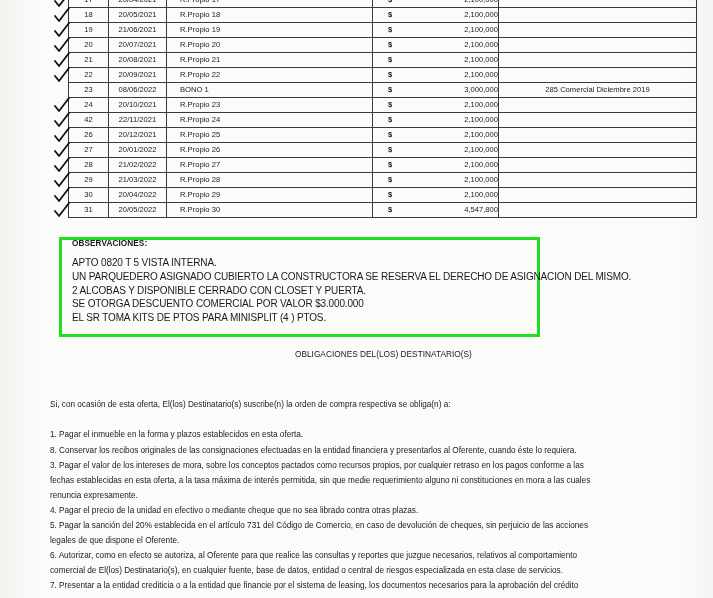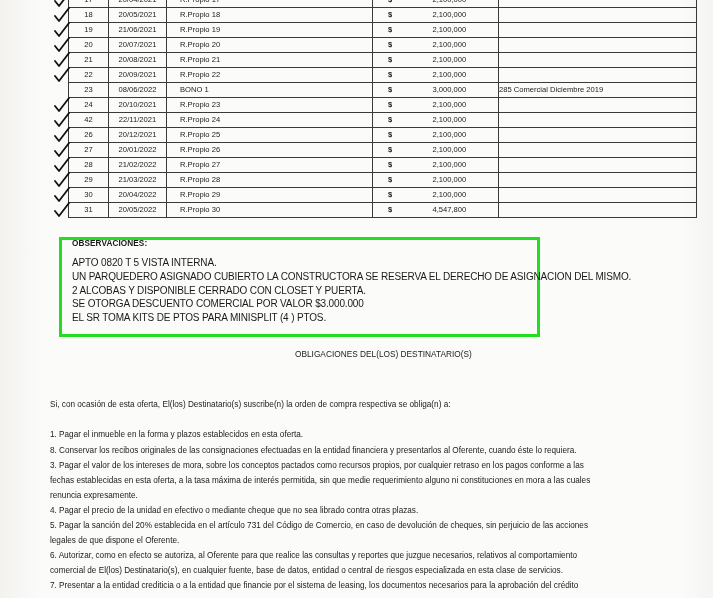--- a/index.html
+++ b/index.html
@@ -23,22 +23,22 @@
     .pay-table td {
       border: 1px solid #3a3a3a;
       height: 14px; padding: 0; line-height: 14px;
       white-space: nowrap;
     }
     .pay-table tr { height: 15px; }
     .c-num { width: 39px; text-align: center; }
     .c-date { width: 57px; text-align: center; }
     .c-concept { width: 206px; padding-left: 13px !important; box-sizing: border-box; }
     .c-dollar { width: 28px; border-right: none !important; text-align: left; padding-left: 15px !important; box-sizing: border-box; font-weight: bold; }
-    .c-amount { width: 98px; border-left: none !important; text-align: left; padding-left: 32px !important; box-sizing: border-box; }
-    .c-notes { width: 197px; }
+    .c-amount { width: 98px; border-left: none !important; text-align: right; padding-left: 32px !important; box-sizing: border-box; }
+    .c-notes { width: 197px; text-align: center; }
     .check {
       position: absolute; left: -16px; top: -1px; width: 18px; height: 16px;
       pointer-events: none;
     }
     .c-num { position: relative; }
 
     
     .obs-box {
       position: absolute; left: 59px; top: 237px; width: 481px; height: 100px;
       border: 3px solid #22dd22; box-sizing: border-box;

